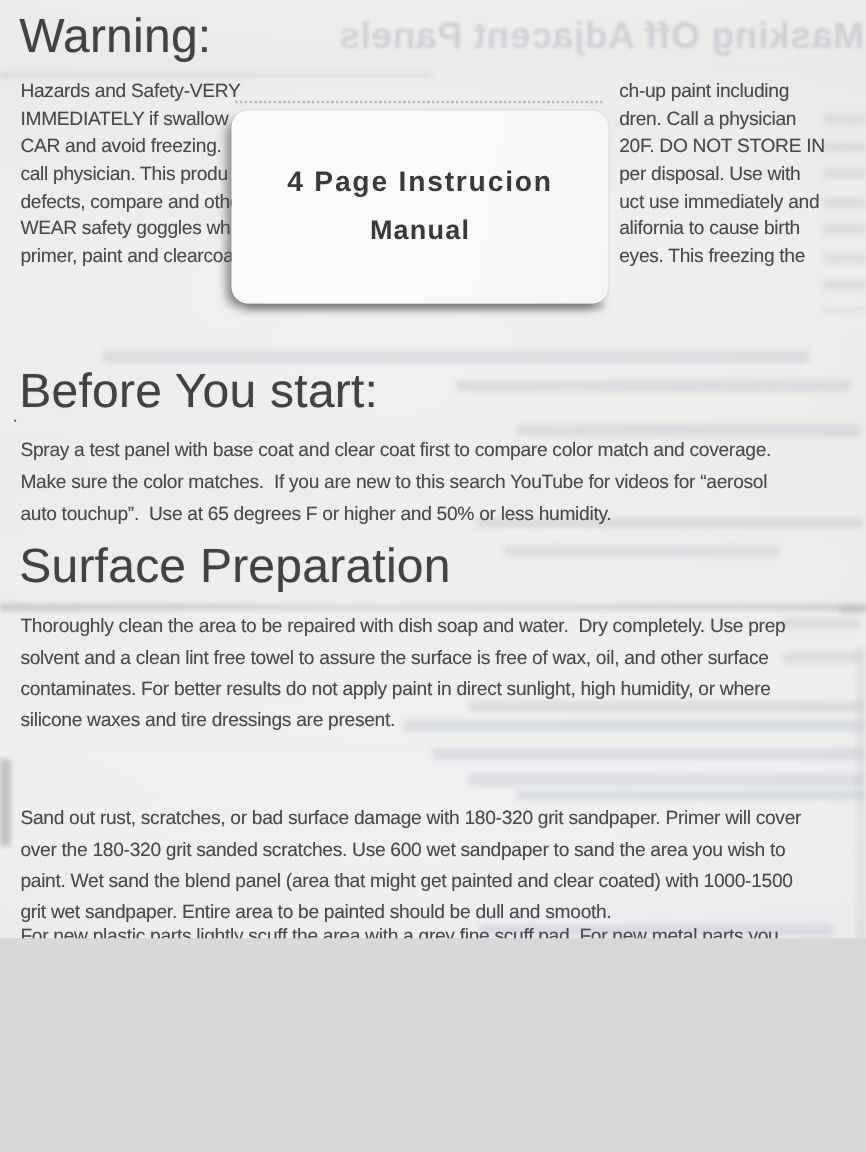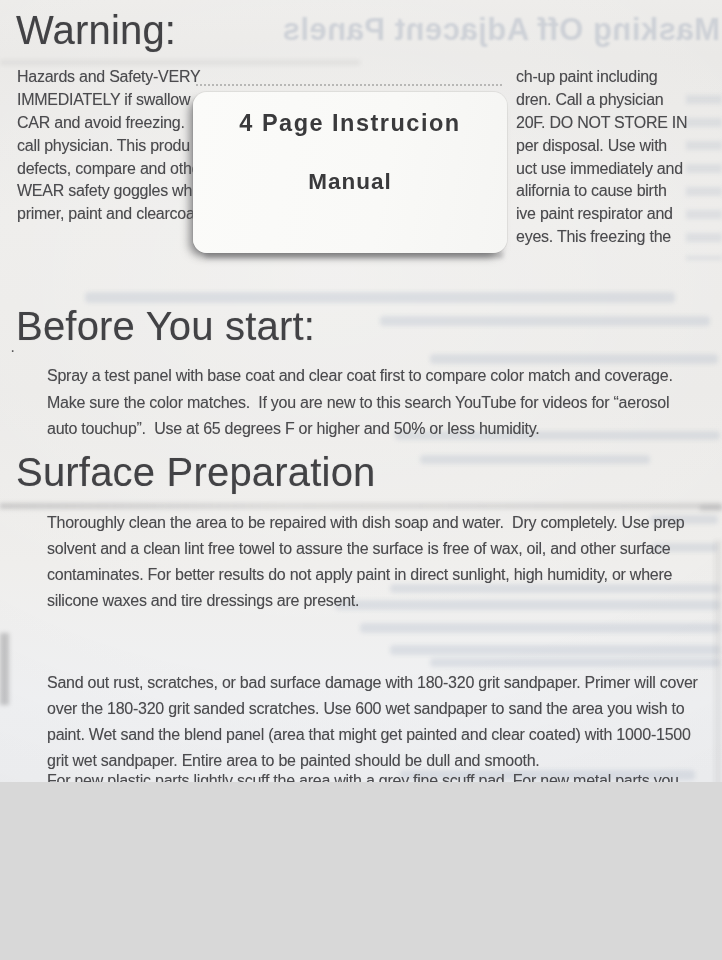--- a/index.html
+++ b/index.html
@@ -14,41 +14,40 @@
   .h{
     position:absolute;margin:0;font-size:40px;font-weight:400;color:#424245;
     letter-spacing:0.2px;white-space:nowrap;text-shadow:0 0 1px rgba(66,66,69,0.30);
     z-index:3;
   }
   
   .body{
     position:absolute;font-size:16px;line-height:26px;color:#4b4b4e;
     letter-spacing:-0.25px;white-space:pre;z-index:3;
     text-shadow:0 0 0.7px rgba(75,75,78,0.35);
-    margin-left:30px;
   }
   
   .col{position:absolute;top:66px;font-size:16px;line-height:22.9px;color:#4b4b4e;
     letter-spacing:-0.25px;z-index:2;text-shadow:0 0 0.7px rgba(75,75,78,0.35);}
   .col .ln{white-space:nowrap;height:22.9px;}
   .left-col{left:17px;}
   .right-col{left:516px;}
   
   .perforation{position:absolute;left:196px;top:84px;width:306px;height:0;
     border-top:2.5px dotted rgba(140,140,138,0.55);z-index:4;}
   .sticker{
     position:absolute;left:193px;top:92px;width:314px;height:161px;border-radius:14px;
     background:linear-gradient(100deg,#fbfbf9 0%,#f9f9f7 60%,#f5f5f3 100%);
     box-shadow:-7px 5px 8px -3px rgba(75,75,78,0.55),
                -1px 9px 10px -6px rgba(90,90,93,0.50),
                0 0 0 1px rgba(190,190,188,0.28);
     z-index:5;text-align:center;color:#3a3a3c;
   }
-  .sticker-line1{margin-top:18px;font-weight:700;font-size:23.5px;letter-spacing:1.5px;}
-  .sticker-line2{margin-top:32px;font-weight:700;font-size:22.5px;letter-spacing:1px;}
+  .sticker-line1{margin-top:46px;font-weight:700;font-size:23.5px;letter-spacing:1.5px;}
+  .sticker-line2{margin-top:14px;font-weight:700;font-size:22.5px;letter-spacing:1px;}
   
   .bleed-heading{
     position:absolute;left:300px;top:12px;width:420px;text-align:center;
     transform:scaleX(-1);font-size:31px;font-weight:700;letter-spacing:0.5px;
     color:rgba(160,170,188,0.40);filter:blur(1.2px);z-index:1;white-space:nowrap;
   }
   .bstripe{position:absolute;background:rgba(173,182,198,0.30);filter:blur(2.2px);
     border-radius:4px;z-index:1;}
   .bleed-col{position:absolute;filter:blur(2.2px);z-index:1;
     background:repeating-linear-gradient(180deg,rgba(173,182,198,0.26) 0 9px,transparent 9px 23px);}
@@ -90,21 +89,20 @@
     <div class="ln">primer, paint and clearcoat.</div>
   </div>
 
   <div class="col right-col">
     <div class="ln">ch-up paint including</div>
     <div class="ln">dren. Call a physician</div>
     <div class="ln">20F. DO NOT STORE IN</div>
     <div class="ln">per disposal. Use with</div>
     <div class="ln">uct use immediately and</div>
     <div class="ln">alifornia to cause birth</div>
-    <div class="ln">ive paint respirator and</div>
     <div class="ln">eyes. This freezing the</div>
   </div>
 
   <div class="perforation"></div>
   <div class="sticker">
     <div class="sticker-line1">4 Page Instrucion</div>
     <div class="sticker-line2">Manual</div>
   </div>
 
   <h1 class="h" style="left:16px;top:304px;">Before You start:</h1>

